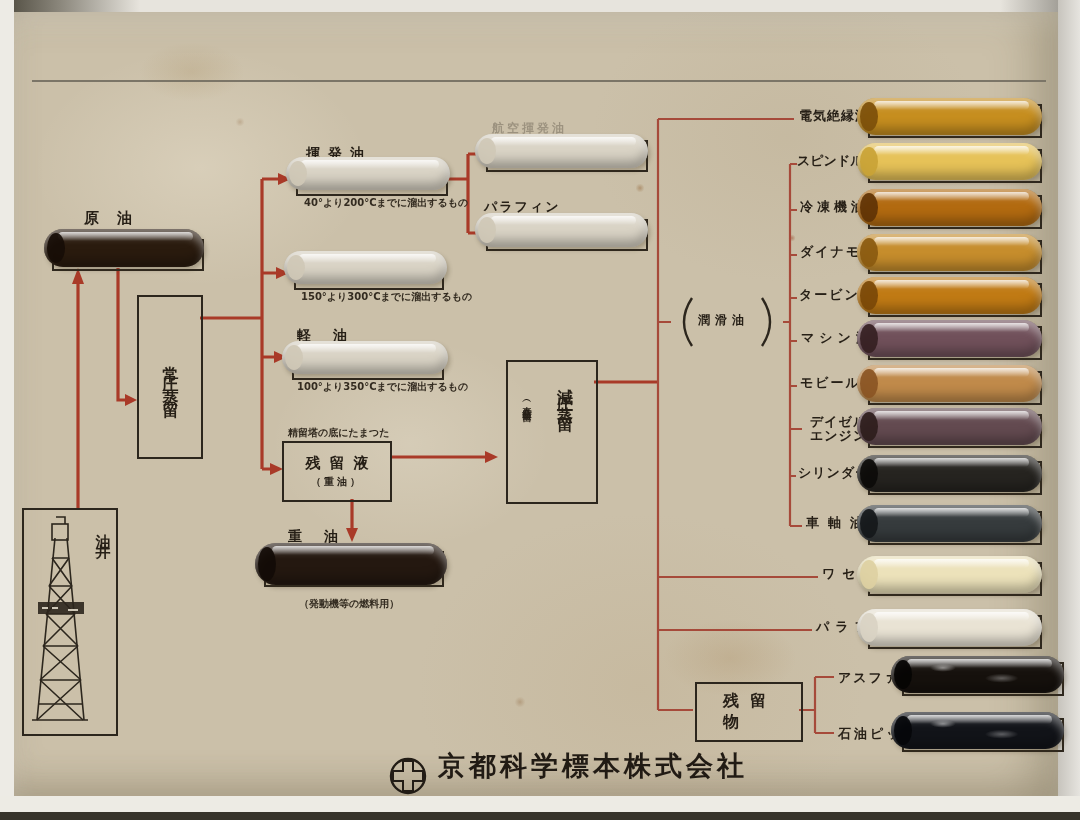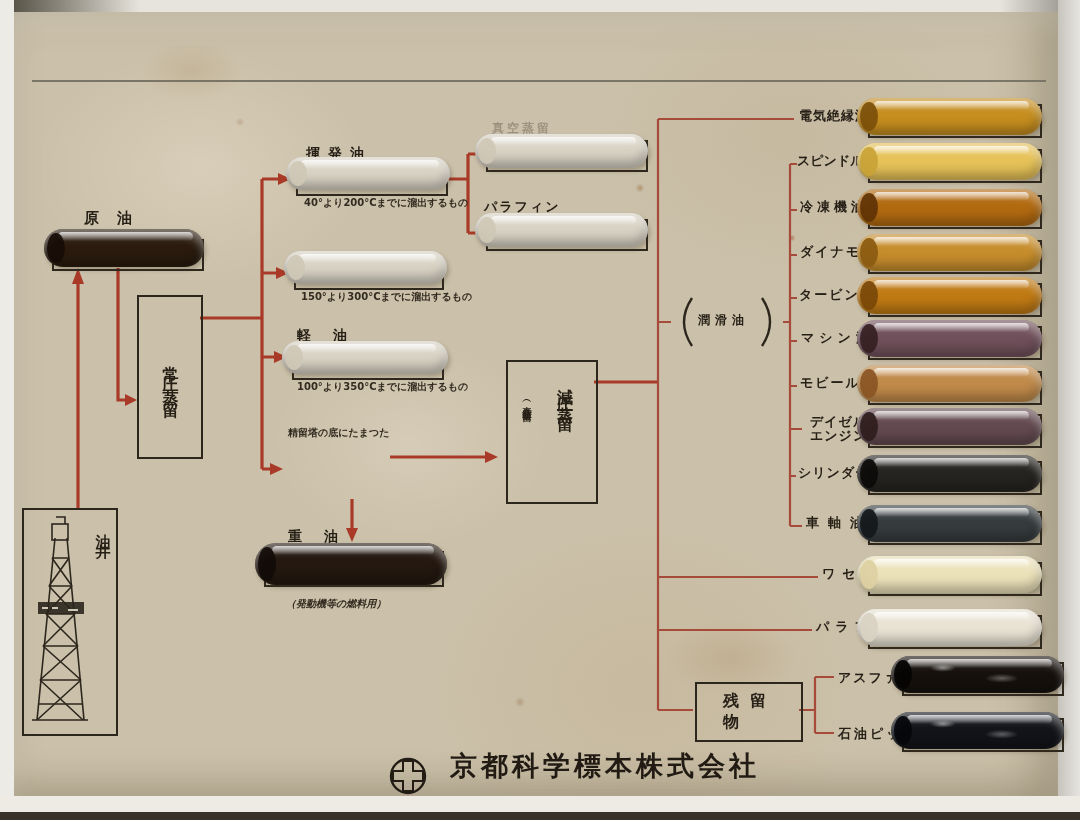--- a/index.html
+++ b/index.html
@@ -118,21 +118,21 @@
     <span class="vtext" style="font-size:16px;letter-spacing:12px;">常圧蒸留</span>
   </div>
 
   <span class="lbl" style="left:306px;top:146px;font-size:14px;letter-spacing:8px;">揮発油</span>
   <div class="frame" style="left:296px;top:166px;width:148px;height:26px;"></div>
   <div class="tube" style="left: 286px; top: 157px; width: 164px; height: 33px; background-color: rgb(217, 211, 197);">
       <span class="tip" style="background-color: rgb(207, 200, 182);"></span>
     </div>
   <span class="note" style="left:304px;top:196px;">40°より200°Cまでに溜出するもの</span>
 
-  <span class="lbl faded" style="left:492px;top:121px;font-size:12px;letter-spacing:3px;">真空蒸留</span>
+  <span class="lbl faded" style="left:492px;top:121px;font-size:12px;letter-spacing:3px;">航空揮発油</span>
   <div class="frame" style="left:486px;top:140px;width:158px;height:28px;"></div>
   <div class="tube" style="left: 475px; top: 134px; width: 173px; height: 34px; background-color: rgb(217, 211, 197);">
       <span class="tip" style="background-color: rgb(207, 200, 182);"></span>
     </div>
 
   <span class="lbl" style="left:484px;top:199px;font-size:13px;letter-spacing:2px;">パラフィン</span>
   <div class="frame" style="left:486px;top:219px;width:158px;height:28px;"></div>
   <div class="tube" style="left: 475px; top: 213px; width: 173px; height: 34px; background-color: rgb(217, 211, 197);">
       <span class="tip" style="background-color: rgb(207, 200, 182);"></span>
     </div>
@@ -145,27 +145,31 @@
   <span class="note" style="left:301px;top:290px;">150°より300°Cまでに溜出するもの</span>
 
   <span class="lbl" style="left:297px;top:328px;font-size:14px;letter-spacing:22px;">軽油</span>
   <div class="frame" style="left:292px;top:350px;width:148px;height:26px;"></div>
   <div class="tube" style="left: 282px; top: 341px; width: 166px; height: 33px; background-color: rgb(217, 211, 197);">
       <span class="tip" style="background-color: rgb(207, 200, 182);"></span>
     </div>
   <span class="note" style="left:297px;top:380px;">100°より350°Cまでに溜出するもの</span>
 
   <span class="note" style="left:288px;top:426px;">精留塔の底にたまつた</span>
+  <div class="box" style="left:282px;top:441px;width:106px;height:57px;display:flex;flex-direction:column;align-items:center;justify-content:center;gap:2px;">
+    <span style="font-size:15px;letter-spacing:9px;margin-left:9px;">残留液</span>
+    <span style="font-size:10px;letter-spacing:3px;">（重油）</span>
+  </div>
 
   <span class="lbl" style="left:288px;top:529px;font-size:14px;letter-spacing:22px;">重油</span>
   <div class="frame" style="left:264px;top:551px;width:176px;height:32px;"></div>
   <div class="tube" style="left: 255px; top: 543px; width: 192px; height: 42px; background-color: rgb(36, 24, 16);">
       <span class="tip" style="background-color: rgb(18, 11, 6);"></span>
     </div>
-  <span class="note" style="left:286px;top:597px;font-style:italic;">（発動機等の燃料用）</span>
+  <span class="note" style="left:299px;top:597px;">（発動機等の燃料用）</span>
 
   <div class="box" style="left:506px;top:360px;width:88px;height:140px;">
     <span class="vtext abs" style="left:46px;top:14px;font-size:16px;letter-spacing:9px;">減圧蒸留</span>
     <span class="vtext abs" style="left:12px;top:34px;font-size:9.5px;letter-spacing:2px;">（真空蒸留）</span>
   </div>
 
   <span class="lbl" style="left:698px;top:313px;font-size:12px;letter-spacing:5px;">潤滑油</span>
 
   <div class="box" style="left:695px;top:682px;width:104px;height:56px;display:flex;align-items:center;justify-content:center;">
     <span style="font-size:16px;letter-spacing:11px;margin-left:26px;">残留物</span>
@@ -253,15 +257,15 @@
   <span class="lbl" style="left:838px;top:726px;letter-spacing:3px;">石油ピッチ</span>
   <div class="frame" style="left:902px;top:718px;width:158px;height:30px;"></div>
   <div class="tube glossy" style="left: 891px; top: 712px; width: 173px; height: 37px; background-color: rgb(18, 20, 25);">
       <span class="tip" style="background-color: rgb(5, 6, 10);"></span>
     </div>
 
   <svg class="abs" style="left:388px;top:756px;" width="40" height="40" viewBox="0 0 40 40">
     <circle cx="20" cy="20" r="17" fill="none" stroke="#221c15" stroke-width="2.4"></circle>
     <path d="M15 5 H25 V15 H35 V25 H25 V35 H15 V25 H5 V15 H15 Z" fill="none" stroke="#221c15" stroke-width="2"></path>
   </svg>
-  <span class="lbl" style="left:438px;top:758px;font-size:27px;letter-spacing:4px;color:#211b14;margin-left:12px;">京都科学標本株式会社</span>
+  <span class="lbl" style="left:438px;top:758px;font-size:27px;letter-spacing:4px;color:#211b14;">京都科学標本株式会社</span>
 
 </div>
 
 </body></html>

